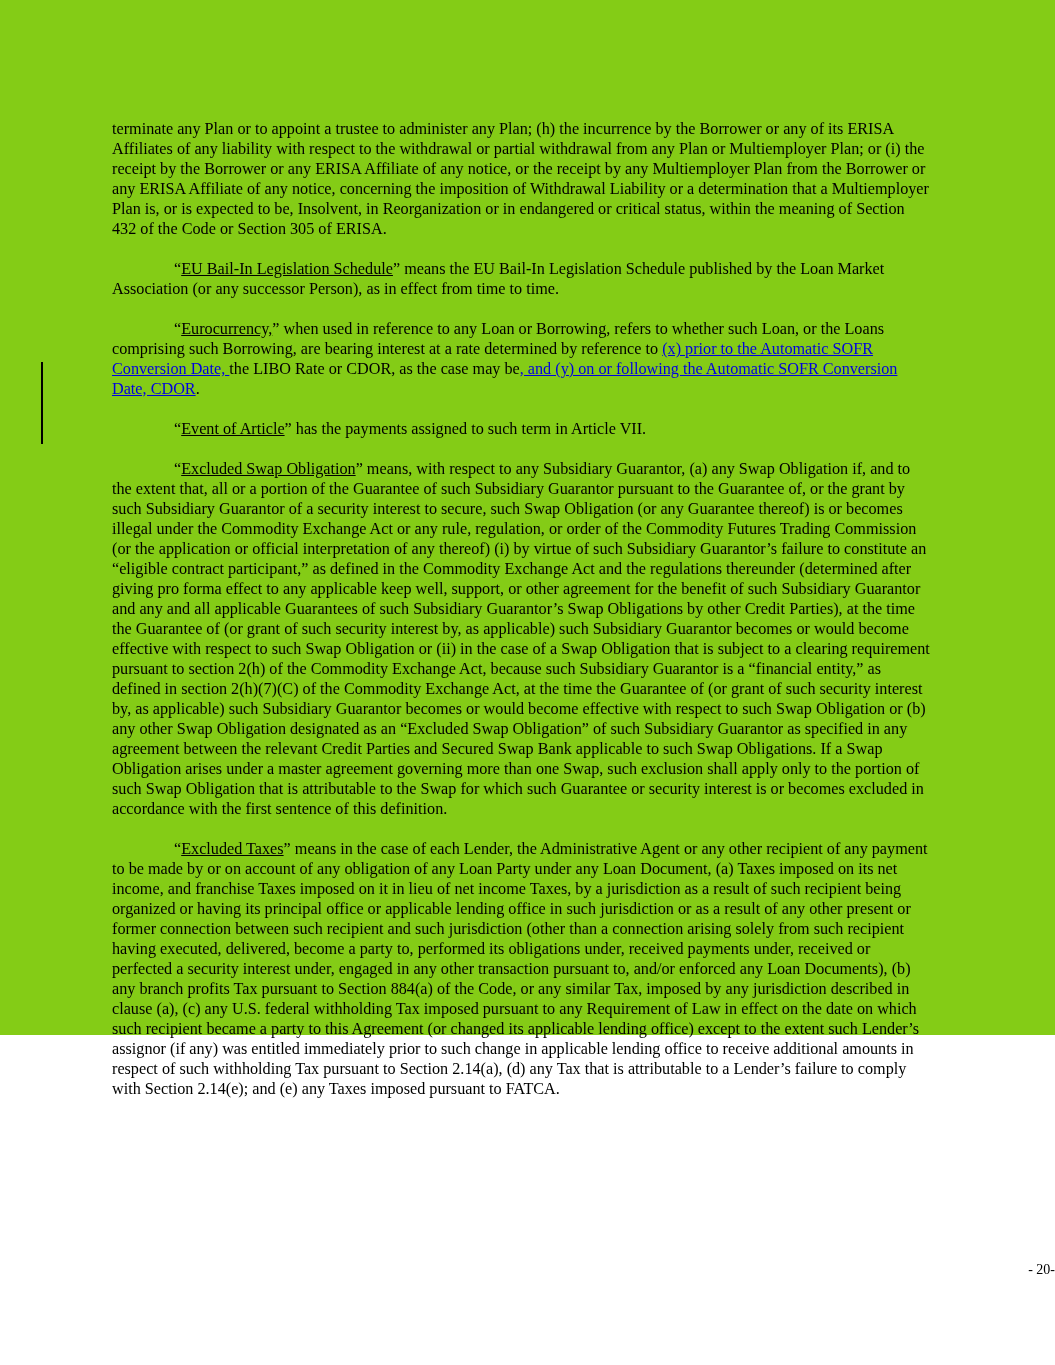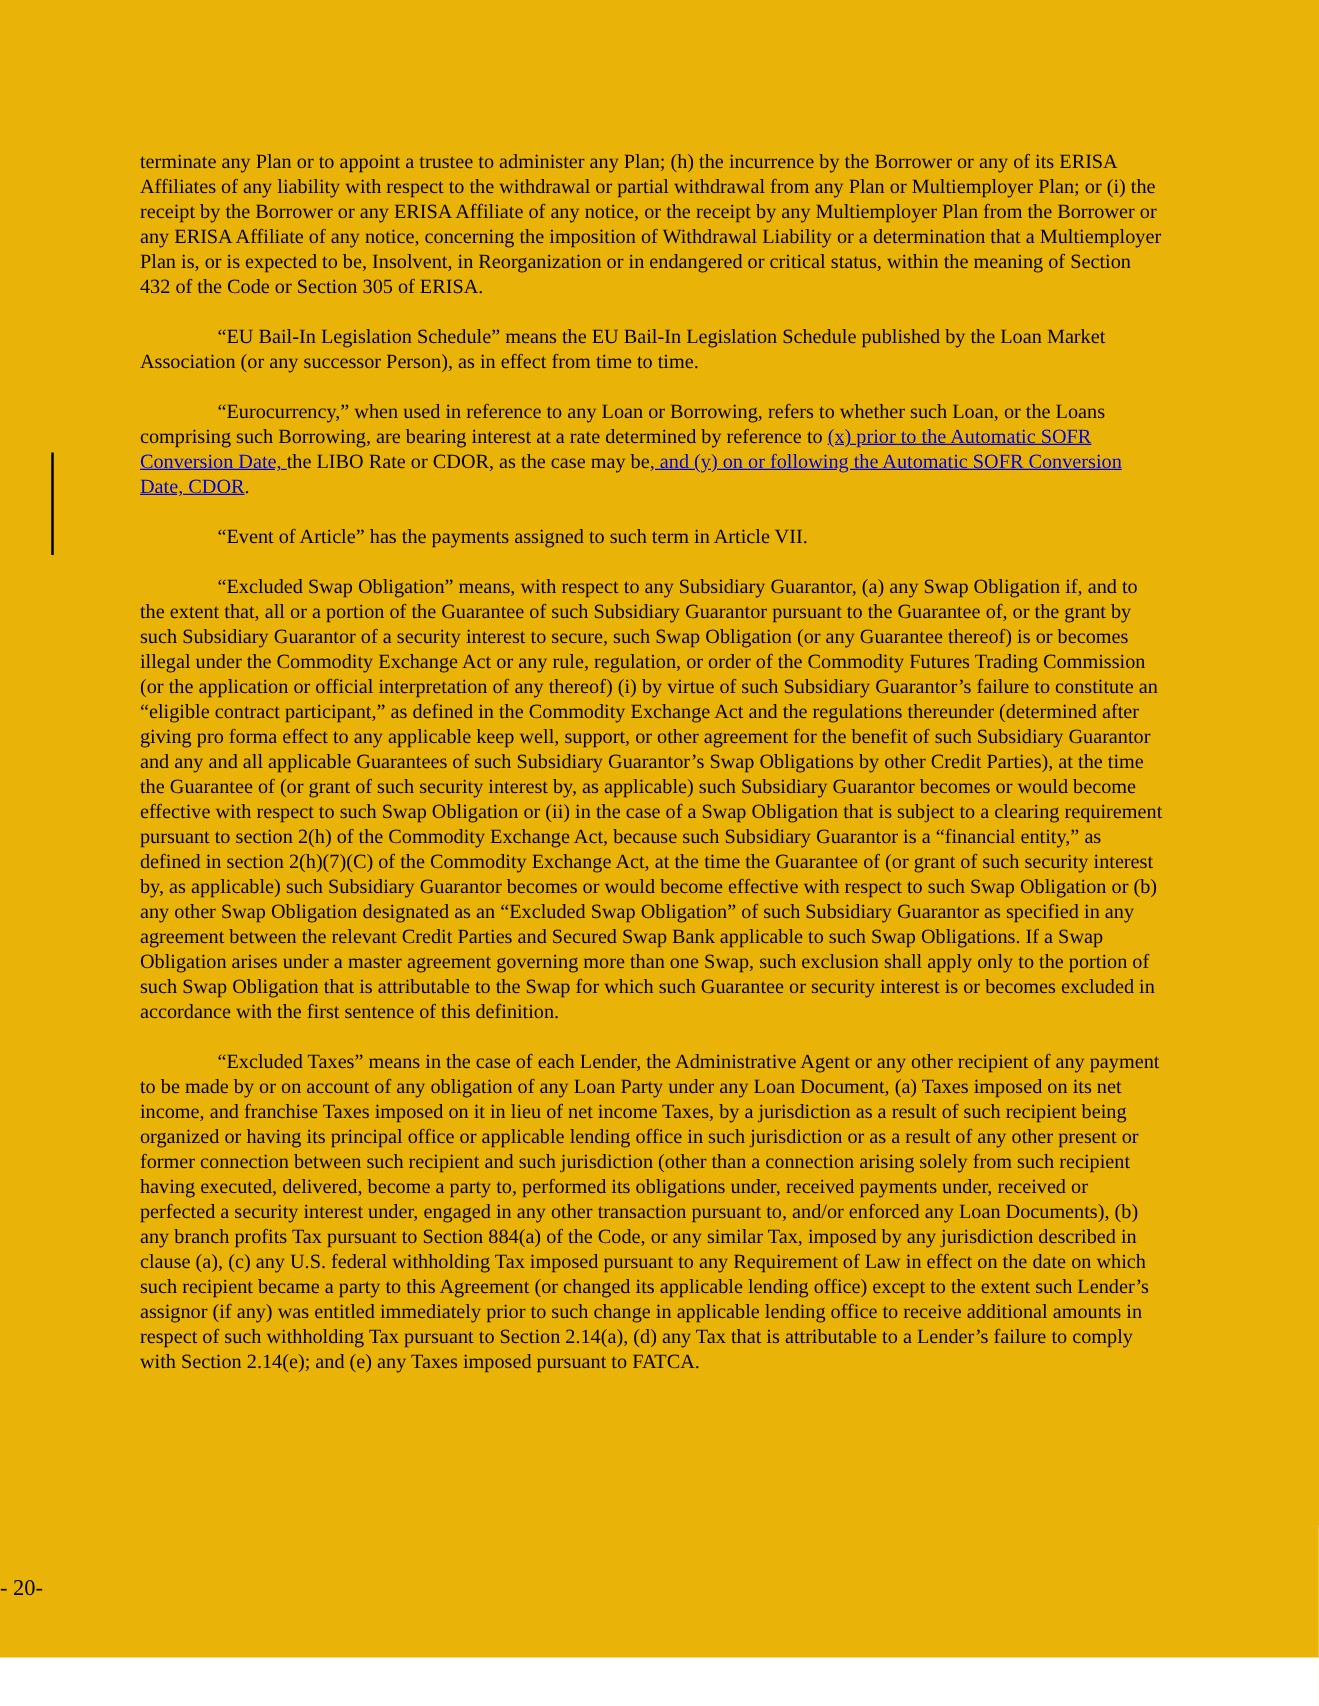--- a/index.html
+++ b/index.html
@@ -12,62 +12,63 @@
     height: 1365px;
     position: relative;
     font-family: "Liberation Serif", "DejaVu Serif", serif;
     color: #000000;
     overflow: hidden;
   }
   .page {
     position: absolute;
     left: 0; top: 0;
     width: 1055px;
-    height: 1326px;
-    background: #eab308;
+    height: 1035px;
+    background: #84cc16;
   }
   .content {
     position: absolute;
     left: 112px;
     top: 119px;
     width: 818px;
     font-size: 16.2px;
     line-height: 20px;
     text-align: left;
   }
   p.para {
     margin: 0 0 20px 0;
     padding: 0;
   }
   p.para.indent {
     text-indent: 62px;
   }
   .plain { color: #000000; }
   .u {
     color: #000000;
+    text-decoration: underline;
   }
   .ins {
     color: var(--ins-color, #0000E0);
     text-decoration: underline;
   }
   .change-bar {
     position: absolute;
     left: 41px;
     top: 362px;
     width: 2px;
     height: 82px;
     background: #000000;
   }
   .page-number {
     position: absolute;
     left: 0;
     top: 1260px;
     width: 100%;
-    text-align: left;
-    font-size: 18px;
+    text-align: right;
+    font-size: 14px;
     line-height: 20px;
     color: #000000;
   }
 </style>
 </head>
 <body>
 
 <div class="page">
   <div class="change-bar"></div>
   <div class="content">

